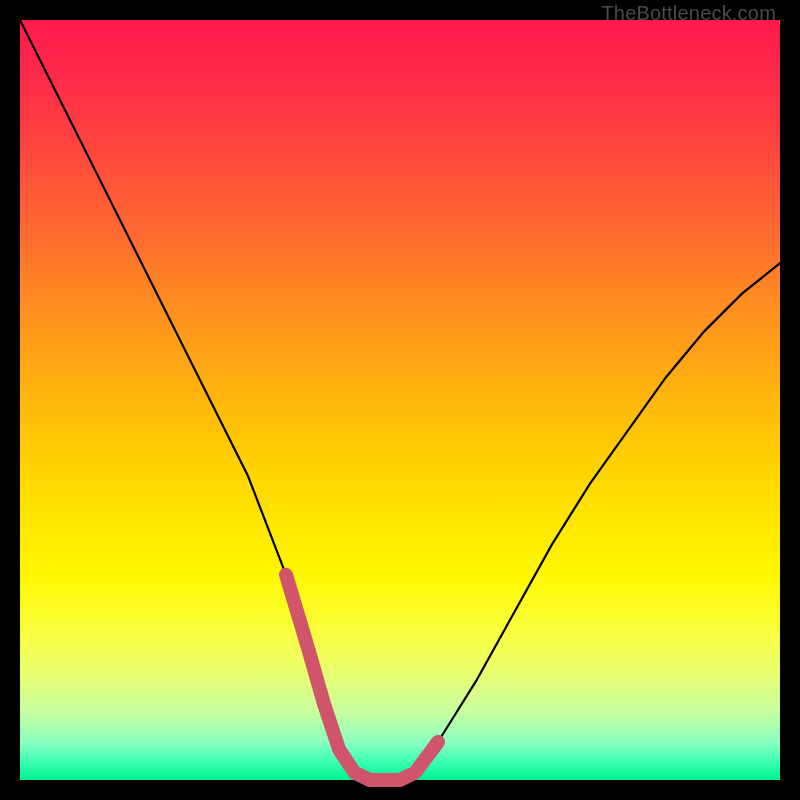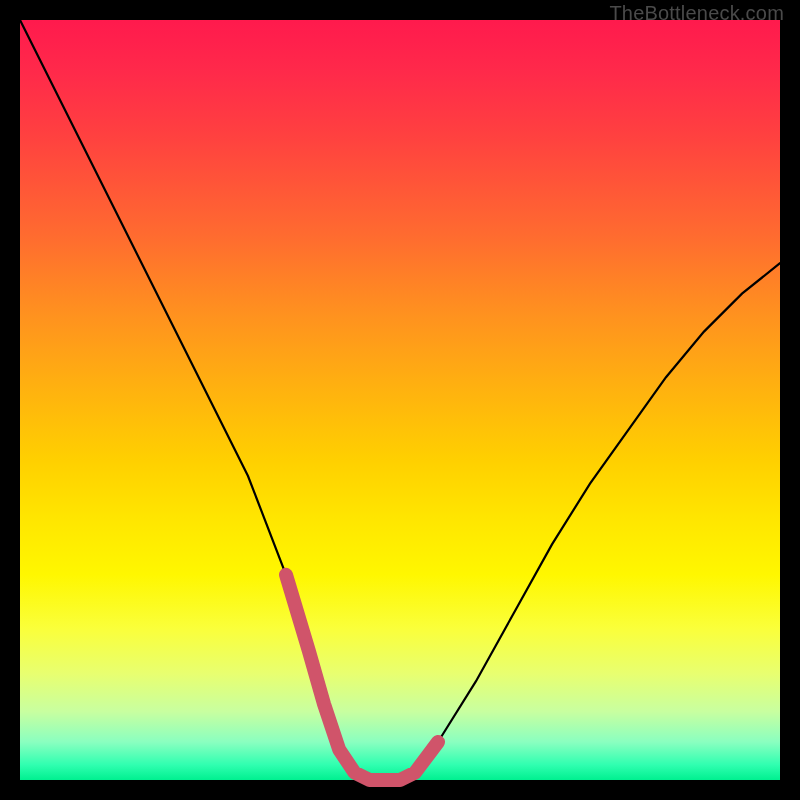--- a/index.html
+++ b/index.html
@@ -37,21 +37,21 @@
       #e8ff70 86%,
       #c8ffa0 91%,
       #8affc0 95%,
       #30ffb0 98%,
       #00f090 100%
     );
   }
   .watermark {
     position: absolute;
     top: 2px;
-    right: 16px;
+    right: 24px;
     color: #4a4a4a;
     font-size: 20px;
     font-weight: 500;
     letter-spacing: 0.2px;
     z-index: 5;
   }
   svg.curves {
     position: absolute;
     left: 0;
     top: 0;

